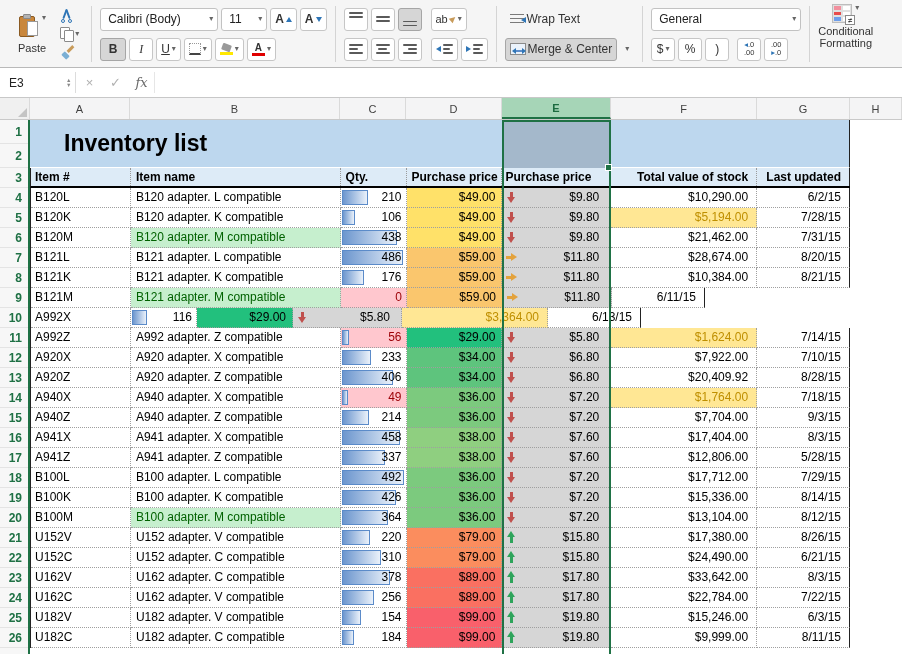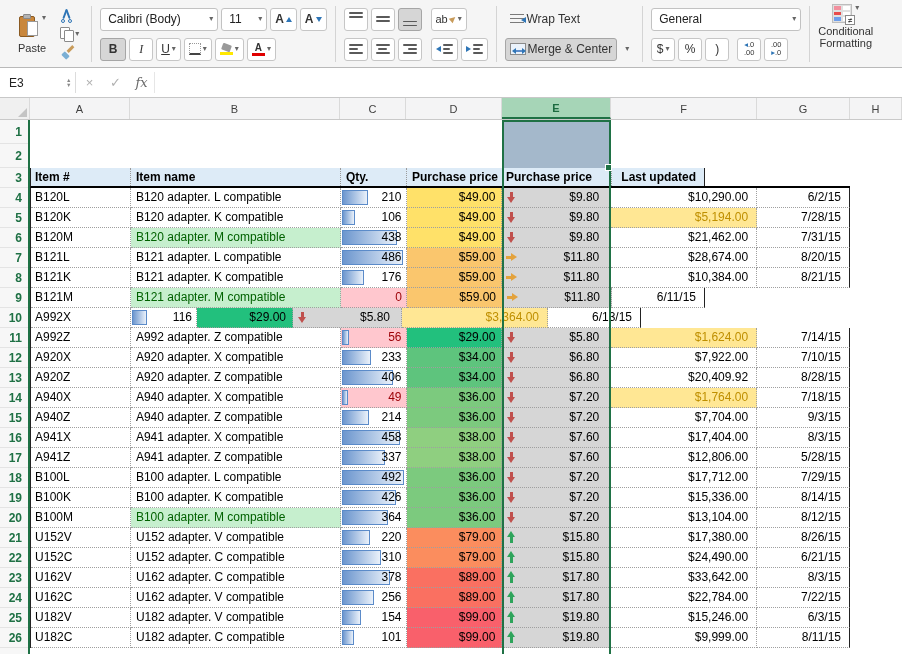--- a/index.html
+++ b/index.html
@@ -460,28 +460,32 @@
       <div class="gut">19</div>
       <div class="gut">20</div>
       <div class="gut">21</div>
       <div class="gut">22</div>
       <div class="gut">23</div>
       <div class="gut">24</div>
       <div class="gut">25</div>
       <div class="gut">26</div>
     </div>
 
+  <div class="titleband">
+    <div class="ttl">Inventory list</div>
+  </div>
   <div class="sel-title"></div>
 
   <div class="hrow">
     <div class="hcell c-a">Item #</div>
     <div class="hcell c-b">Item name</div>
     <div class="hcell c-c h-qty">Qty.</div>
     <div class="hcell c-d h-sell">Purchase price</div>
     <div class="hcell c-e h-e" style="display:block;">Purchase price</div>
+    <div class="hcell c-f">Total value of stock</div>
     <div class="hcell c-g h-upd">Last updated</div>
   </div>
 
   <div class="datarows">
   <div class="drow">
     <div class="cell c-a">B120L</div>
     <div class="cell c-b">B120 adapter. L compatible</div>
     <div class="cell c-c"><span class="bar" style="width: 41.2%;"></span><span class="qv">210</span></div>
     <div class="cell c-d" style="background: rgb(255, 225, 105);">$49.00</div>
     <div class="cell c-e">
@@ -825,21 +829,21 @@
           </span>
           <span class="pv">$19.80</span>
         </div>
     <div class="cell c-f">$15,246.00</div>
     <div class="cell c-g">6/3/15</div>
   </div>
 
   <div class="drow">
     <div class="cell c-a">U182C</div>
     <div class="cell c-b">U182 adapter. C compatible</div>
-    <div class="cell c-c"><span class="bar" style="width: 19.8%;"></span><span class="qv">101</span></div>
+    <div class="cell c-c"><span class="bar" style="width: 19.8%;"></span><span class="qv">184</span></div>
     <div class="cell c-d" style="background: rgb(249, 96, 107);">$99.00</div>
     <div class="cell c-e">
           <span class="arr up">
             <i class="t"></i>
             <i class="s"></i>
           </span>
           <span class="pv">$19.80</span>
         </div>
     <div class="cell c-f">$9,999.00</div>
     <div class="cell c-g">8/11/15</div>

